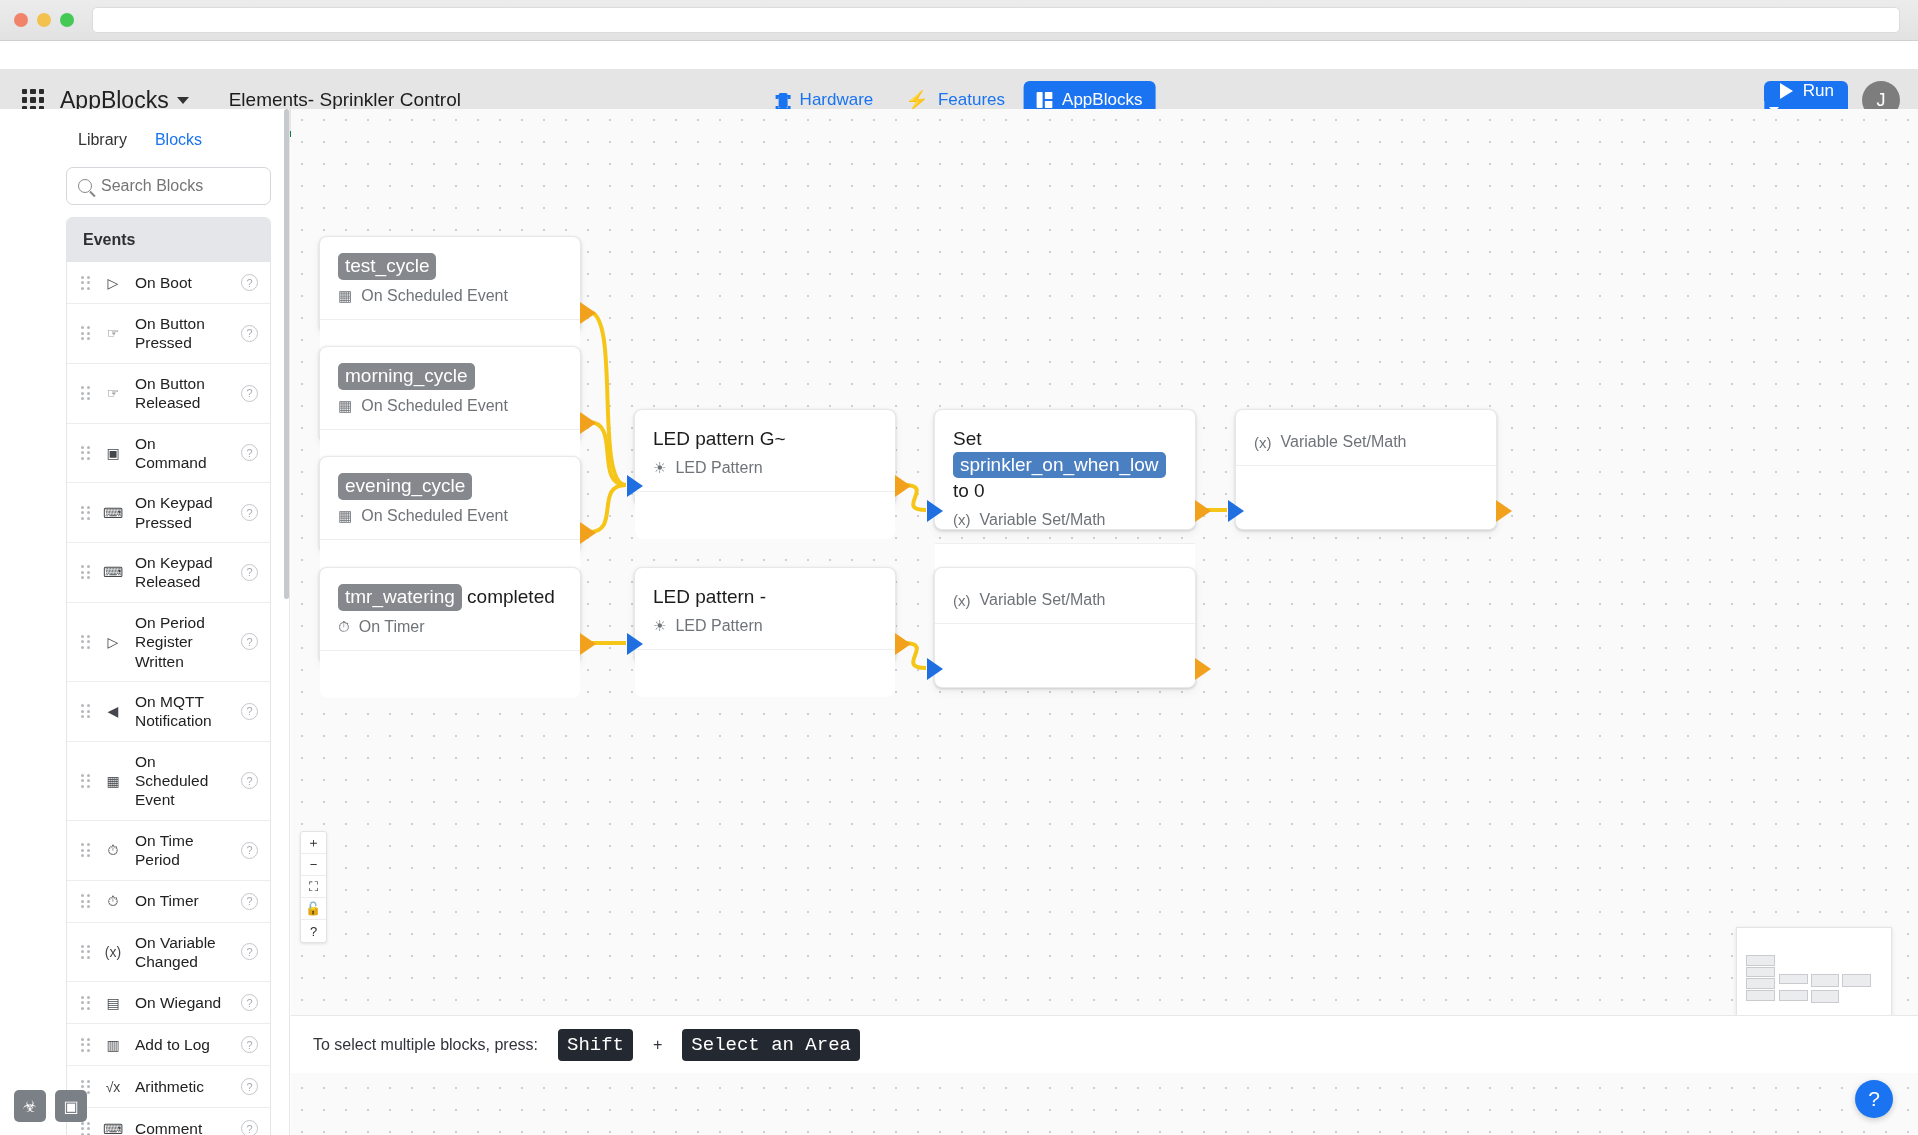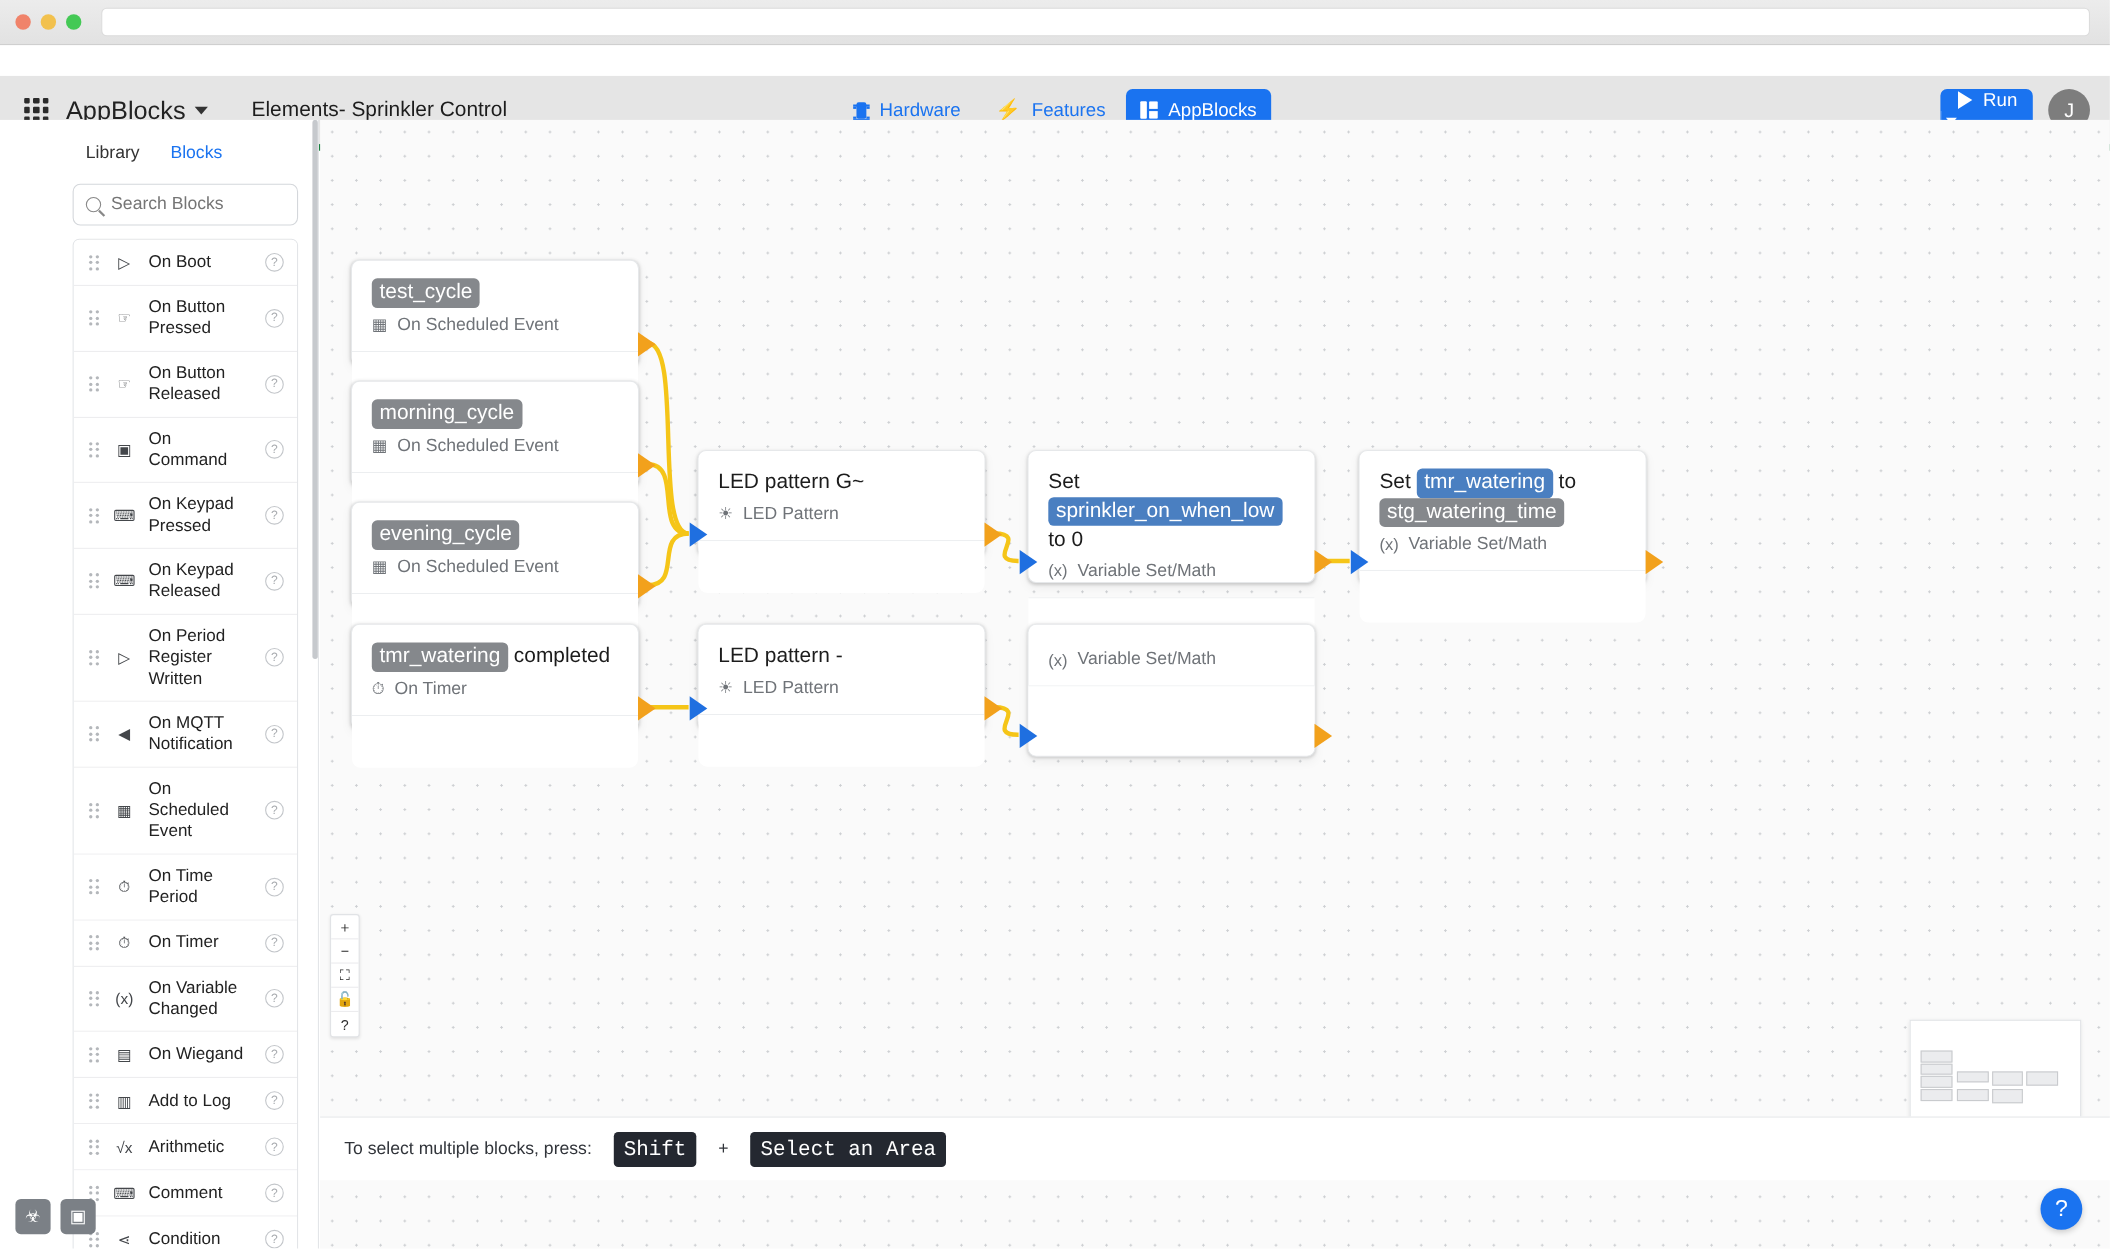--- a/index.html
+++ b/index.html
@@ -286,20 +286,21 @@
     <div class="tab">Library</div>
     <div class="tab inactive">Blocks</div>
   </div>
   <div class="search-wrap">
     <div class="search-box">
       <span class="mag"></span>
       <input placeholder="Search Blocks" style="">
     </div>
   </div>
   <div class="list-panel" id="lib-list">
+      <div class="group-head">Events</div>
       <div class="blk-row">
         <span class="dragdots">
           <i></i>
           <i></i>
           <i></i>
           <i></i>
           <i></i>
           <i></i>
         </span>
         <span class="blk-icon">▷</span>
@@ -632,21 +633,20 @@
             <span class="sun-icon" style="font-size:15px;">(x)</span>
             <span>Variable Set/Math</span>
           </div>
         </div>
         <div class="node-foot"></div>
         <span class="port in" style="top:90px"></span>
         <span class="port out" style="top:90px"></span>
       </div>
       <div class="node" style="left: 944px; top: 300px; width: 262px; height: 121px;">
         <div class="node-body">
-          <div class="node-title"><span class="">Set </span><span class="tag blue">tmr_watering</span><span class=""> to </span><span class="tag grey">stg_watering_time</span></div>
           <div class="node-sub">
             <span class="sun-icon" style="font-size:15px;">(x)</span>
             <span>Variable Set/Math</span>
           </div>
         </div>
         <div class="node-foot"></div>
         <span class="port in" style="top:90px"></span>
         <span class="port out" style="top:90px"></span>
       </div>
     </div>

